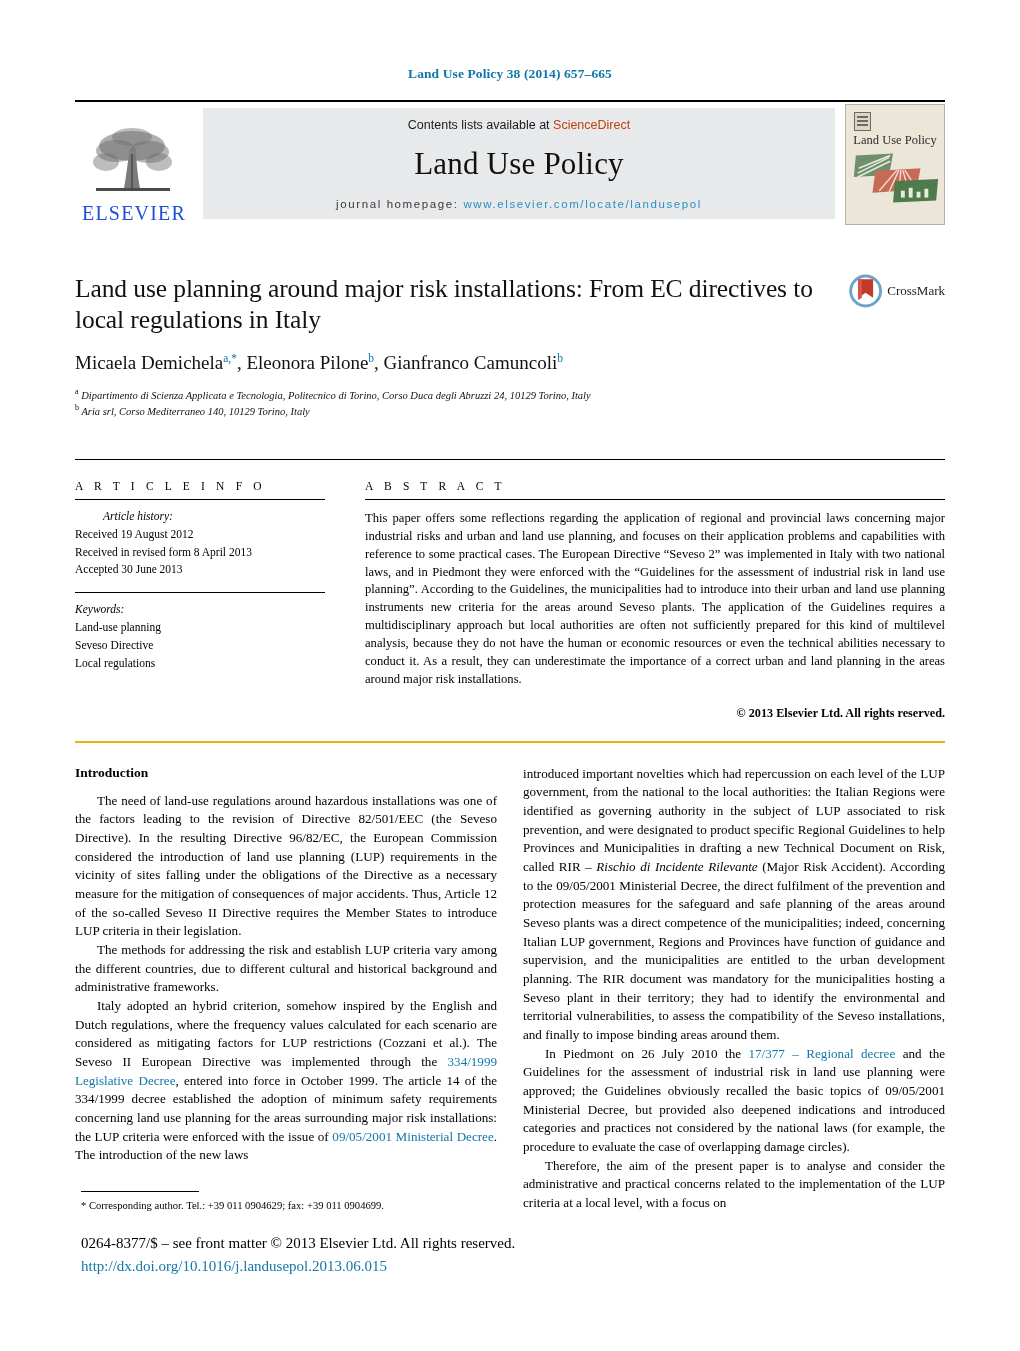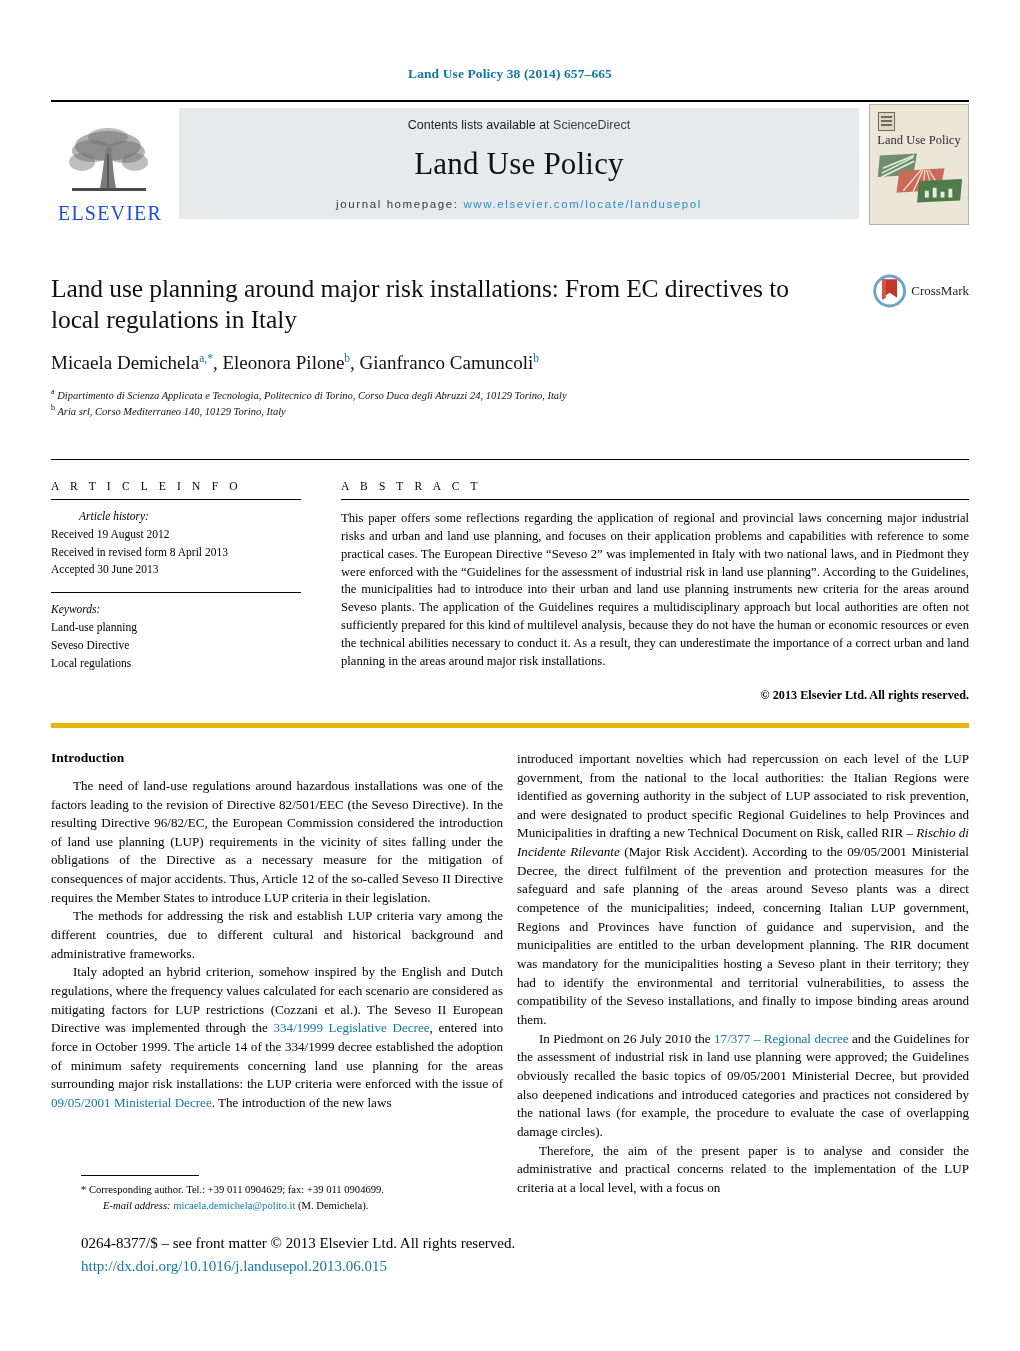--- a/index.html
+++ b/index.html
@@ -13,21 +13,21 @@
     font-family: "Liberation Serif", "DejaVu Serif", serif;
     color: #000000;
     position: relative;
     overflow: hidden;
   }
   .page {
     position: relative;
     width: 1020px;
     height: 1351px;
     box-sizing: border-box;
-    padding: 0 51px;
+    padding: 0 75px;
   }
 
   
   .running-head {
     text-align: center;
     color: #1277a8;
     font-family: "Liberation Serif", serif;
     font-weight: bold;
     font-size: 13.5px;
     letter-spacing: 0.1px;
@@ -70,21 +70,21 @@
     align-items: center;
     justify-content: center;
     position: relative;
   }
   .contents-line {
     font-family: "Liberation Sans", sans-serif;
     font-size: 12.5px;
     color: #1a1a1a;
     margin-top: 4px;
   }
-  .contents-line .sd { color: #404040; }
+  .contents-line .sd { color: #c2410c; }
   .journal-title-big {
     font-family: "Liberation Serif", serif;
     font-size: 31px;
     color: #111;
     margin: 14px 0 16px 0;
     letter-spacing: 0.2px;
   }
   .homepage-line {
     font-family: "Liberation Sans", sans-serif;
     font-size: 11.5px;
@@ -209,24 +209,24 @@
     margin-top: 17px;
     text-align: right;
     font-family: "Liberation Serif", serif;
     font-size: 12.2px;
     font-weight: bold;
   }
 
   
   .body-wrap {
     margin-top: 20px;
-    border-top: 5px solid #eab308;
+    border-top: 2px solid #eab308;
     padding-top: 22px;
     display: flex;
-    gap: 14px;
+    gap: 26px;
   }
   .bcol { flex: 1 1 0; position: relative; }
   .bcol.left  { width: 440px; }
   .bcol.right { width: 440px; }
   h2.section-head {
     font-family: "Liberation Serif", serif;
     font-size: 13.5px;
     font-weight: bold;
     margin: 0 0 11px 0;
   }
@@ -404,24 +404,19 @@
       <p class="body-p">
         <span>In Piedmont on 26 July 2010 the </span><span class="lnk">17/377 – Regional decree</span><span> and the Guidelines for the assessment of industrial risk in land use planning were approved; the Guidelines obviously recalled the basic topics of 09/05/2001 Ministerial Decree, but provided also deepened indications and introduced categories and practices not considered by the national laws (for example, the procedure to evaluate the case of overlapping damage circles).</span>
       </p>
       <p class="body-p">Therefore, the aim of the present paper is to analyse and consider the administrative and practical concerns related to the implementation of the LUP criteria at a local level, with a focus on</p>
     </div>
   </div>
 
   <div class="footnotes">
     <div class="fn-rule"></div>
     <div class="fn-line">* Corresponding author. Tel.: +39 011 0904629; fax: +39 011 0904699.</div>
-    <div class="fn-line" style="padding-left:22px;text-indent:0">
-      <span class="ital">E-mail address:</span>
-      <span class="fn-mail">micaela.demichela@polito.it</span>
-      <span>(M. Demichela).</span>
-    </div>
     <div class="issn">
       <div>0264-8377/$ – see front matter © 2013 Elsevier Ltd. All rights reserved.</div>
       <div class="doi">http://dx.doi.org/10.1016/j.landusepol.2013.06.015</div>
     </div>
   </div>
 
 </div>
 
 </body></html>

